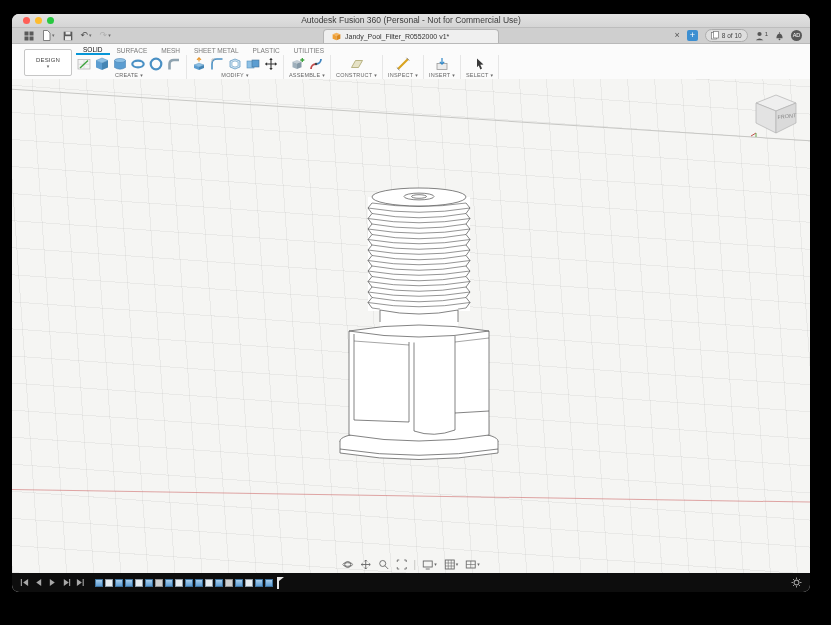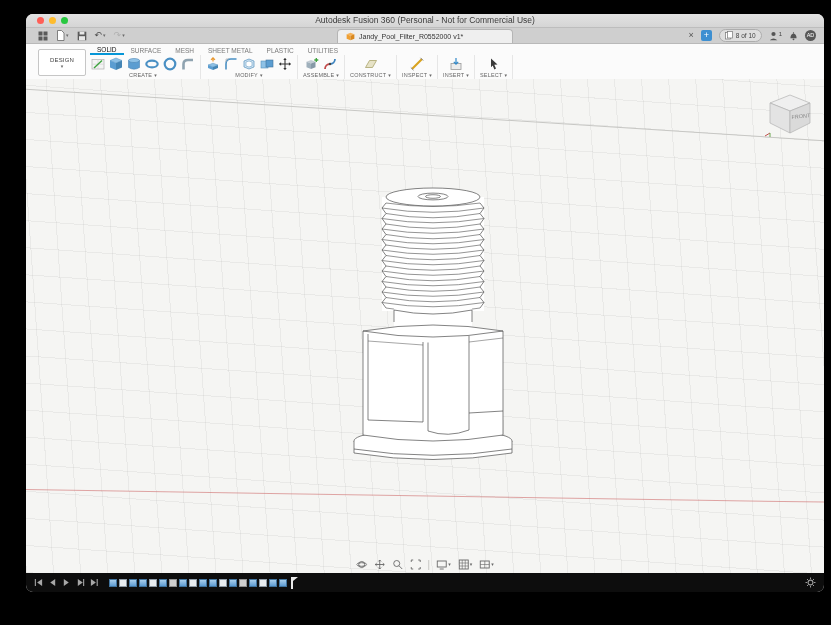--- a/index.html
+++ b/index.html
@@ -1,21 +1,21 @@
 <!DOCTYPE html>
 <html><head>
 <meta charset="utf-8">
 <style>
   html,body{margin:0;padding:0;}
   body{
     width:831px;height:625px;background:#000;position:relative;overflow:hidden;
     font-family:"Liberation Sans", sans-serif;-webkit-font-smoothing:antialiased;
   }
   .window{
-    position:absolute;left:26px;top:14px;width:798px;height:578px;
+    position:absolute;left:12px;top:14px;width:798px;height:578px;
     background:#fff;border-radius:7px;overflow:hidden;
     box-shadow:0 0 0 1px rgba(0,0,0,.45), 0 10px 30px rgba(0,0,0,.6);
   }
   
   .titlebar{position:relative;height:13px;background:linear-gradient(#e2e2e2,#d5d5d5);border-bottom:1px solid #bdbdbd;}
   .traffic{position:absolute;left:11px;top:3px;display:flex;gap:5px;}
   .traffic span{width:7px;height:7px;border-radius:50%;display:block;}
   .t-red{background:#ff5f57;}.t-yellow{background:#febc2e;}.t-green{background:#28c840;}
   .titlebar .title{position:absolute;left:0;right:0;top:1px;text-align:center;font-size:8.5px;color:#3a3a3a;}
   

